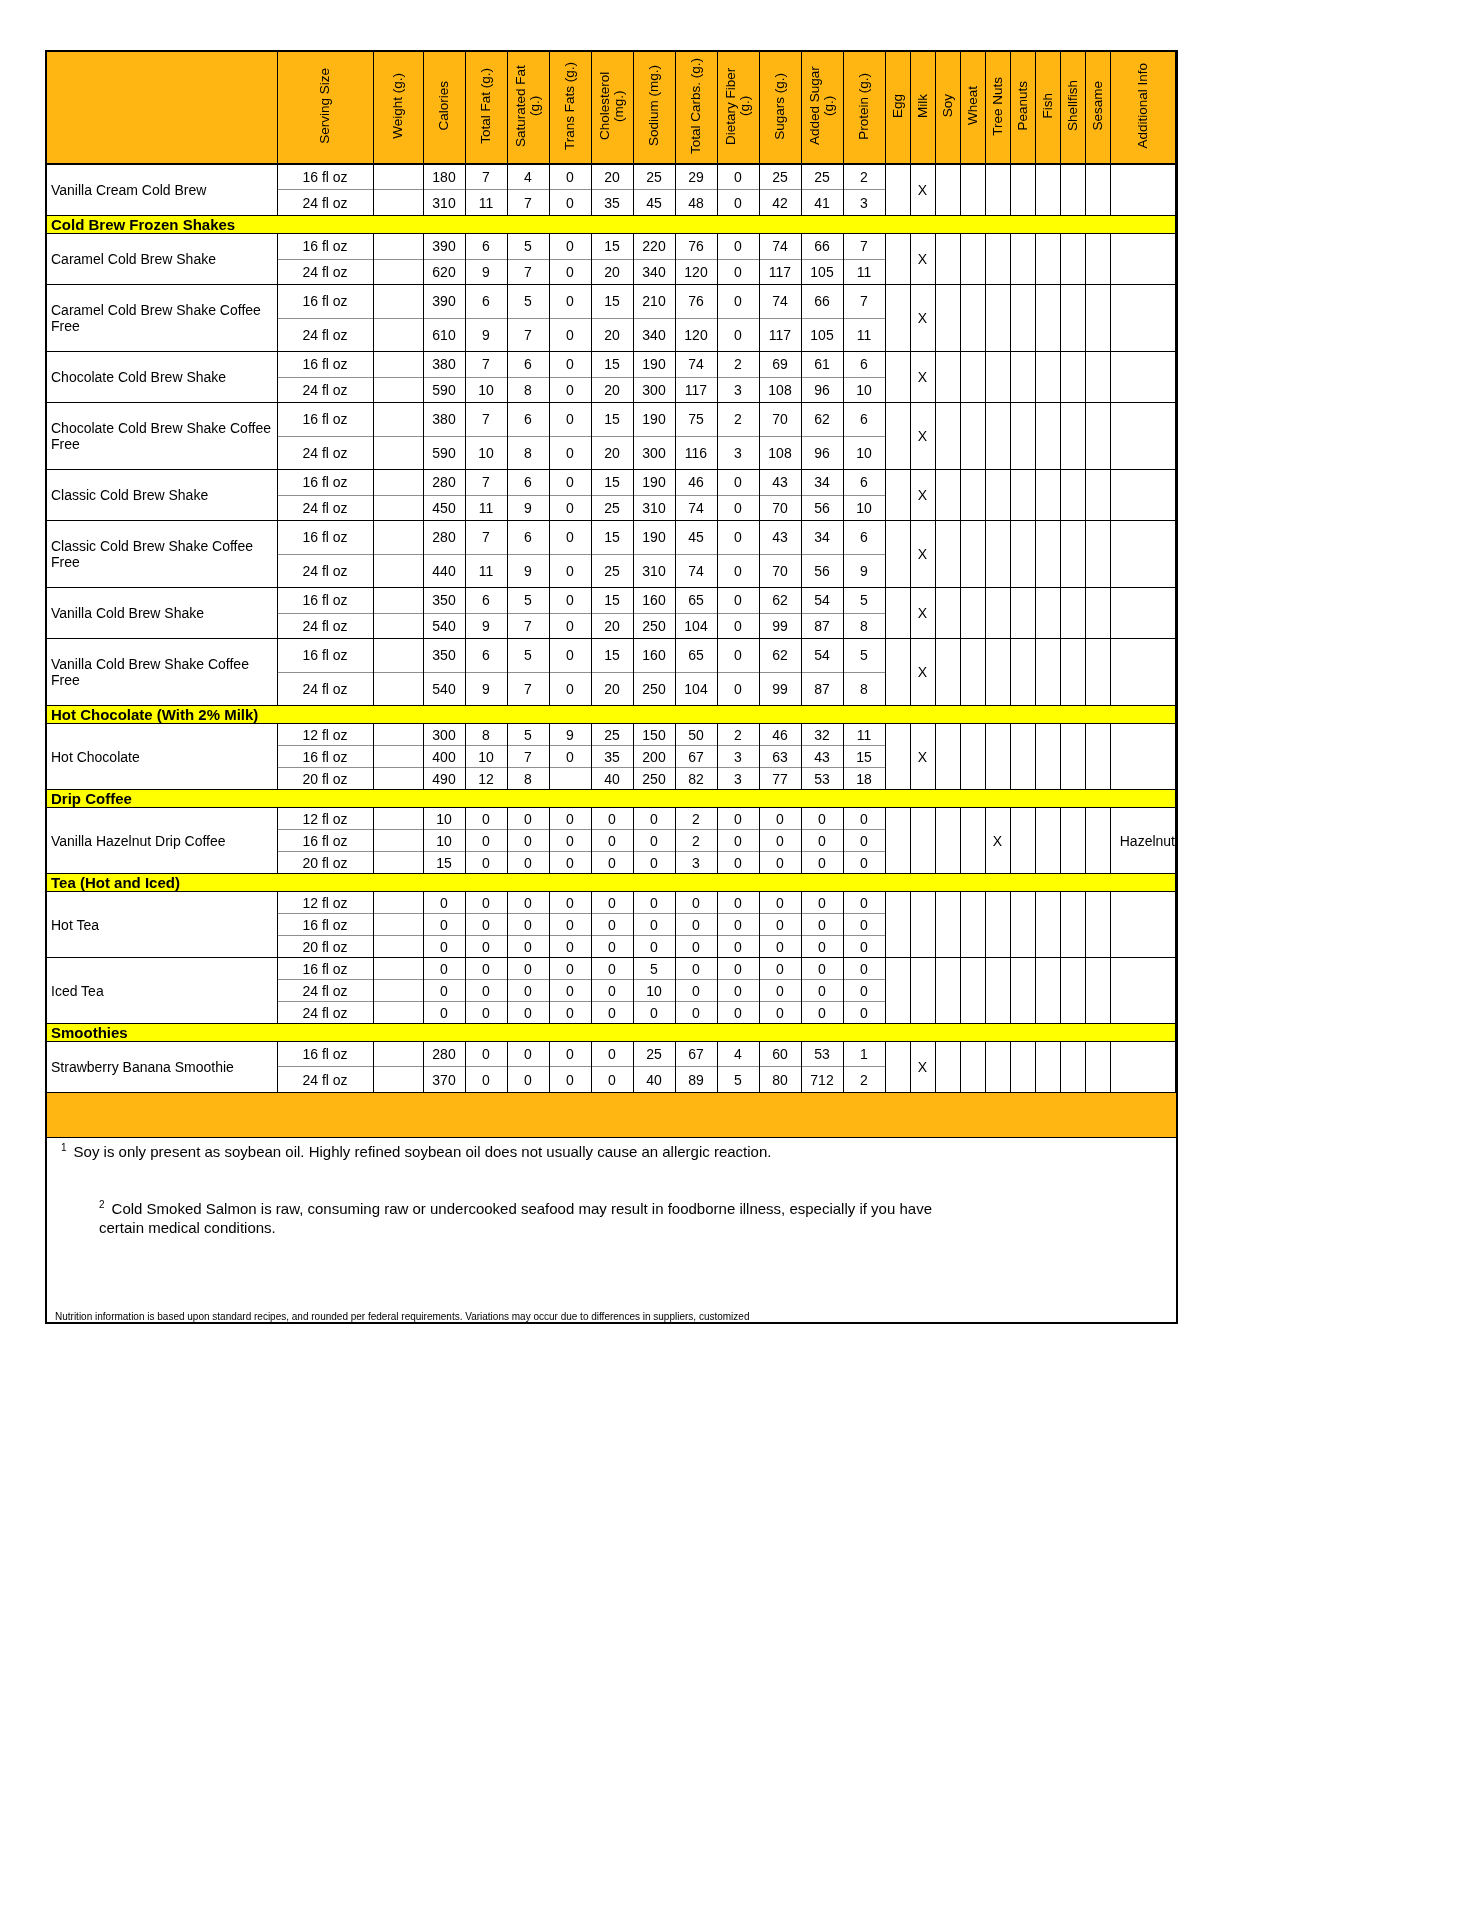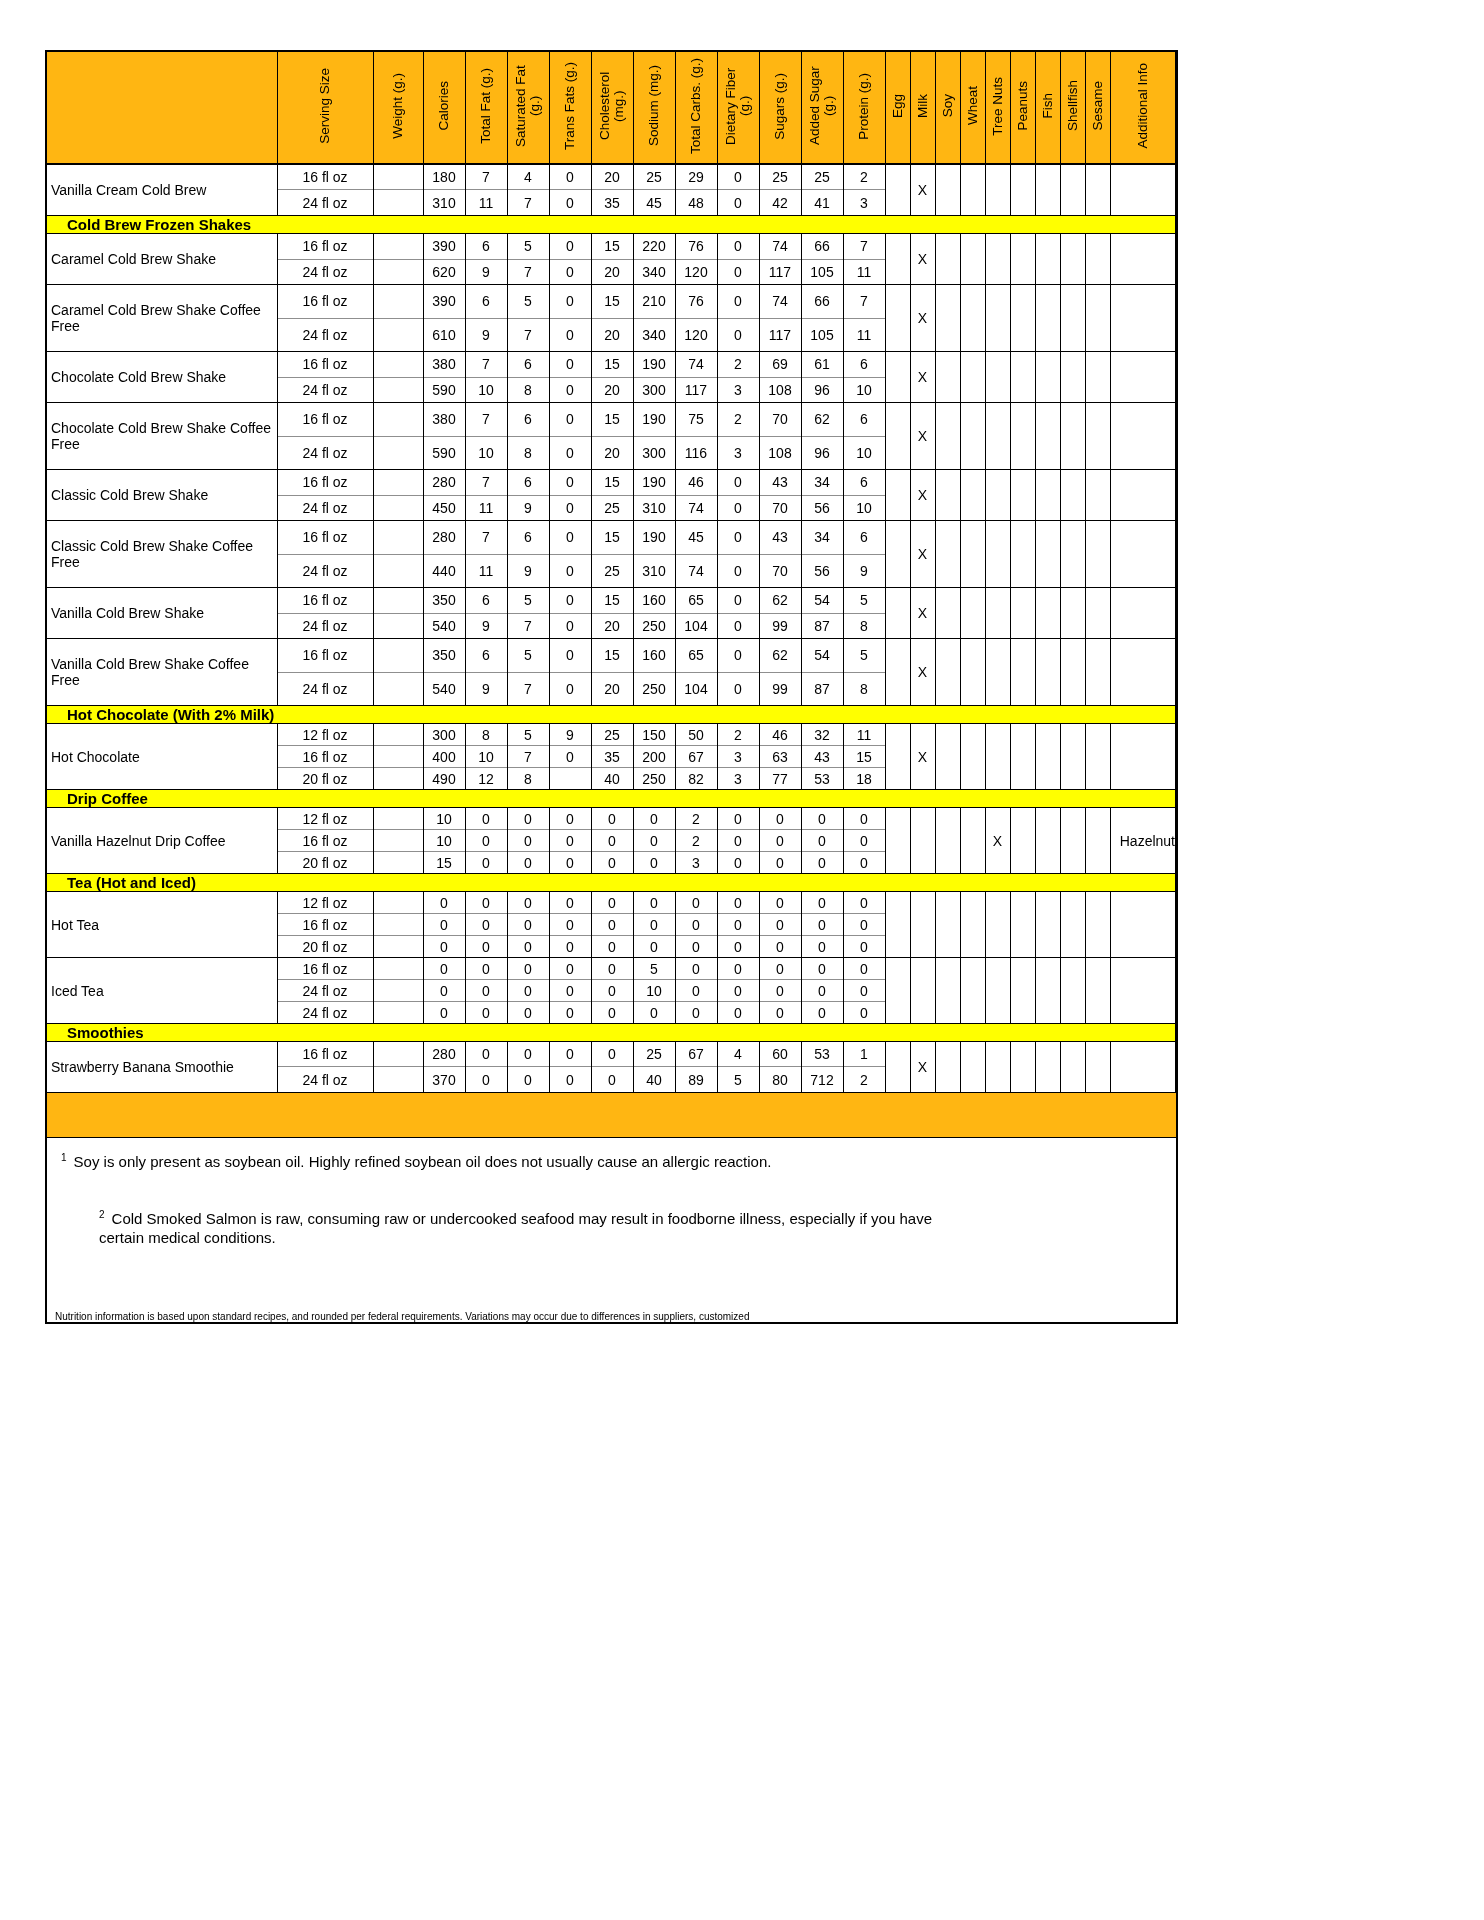--- a/index.html
+++ b/index.html
@@ -17,27 +17,27 @@
           max-height:98px; line-height:14px; white-space:normal; }
   tr.data { height:22px; }
   tr.data td { font-size:14px; vertical-align:middle; }
   tr.data.group-start td { border-top:1px solid #000; }
   tr.data:not(.group-start) td { border-top:1px solid #8f8f8f; }
   td.name { text-align:left; padding:17px 4px; line-height:16px; }
   td.serv, td.num, td.alg { text-align:center; }
   td.addl { text-align:right; font-size:13px; }
   tr.section { height:18px; }
   tr.section td { background:var(--section-bg,#FFFF00); font-weight:bold; font-size:15px;
-                  text-align:left; padding:0 20px; border-top:1px solid #000; border-bottom:1px solid #000; }
+                  text-align:left; padding:0 4px; border-top:1px solid #000; border-bottom:1px solid #000; }
   .band { height:46px; background:var(--header-bg,#FFB612); border-top:1px solid #000; border-bottom:1px solid #000; }
 
   .footnotes { position:relative; height:184px; font-size:15px; background:#fff; }
   .fn { padding-left:14px; line-height:19px; }
   .fn sup { font-size:10px; margin-right:7px; }
-  .fn1 { padding-top:10px; }
+  .fn1 { }
   .fn2 { margin-top:34px; max-width:862px;margin-left:38px; }
   .fn3 { margin-top:2px; }
   .disclaimer { position:absolute; left:8px; bottom:0; white-space:nowrap; font-size:10px; }
 </style>
 </head>
 <body>
 
 <div class="sheet">
   <div class="frame">
 

